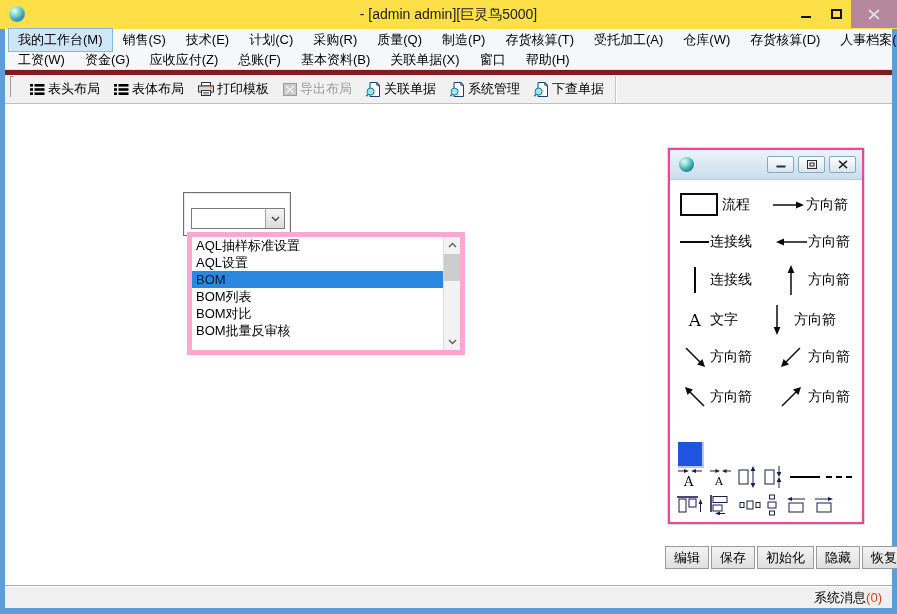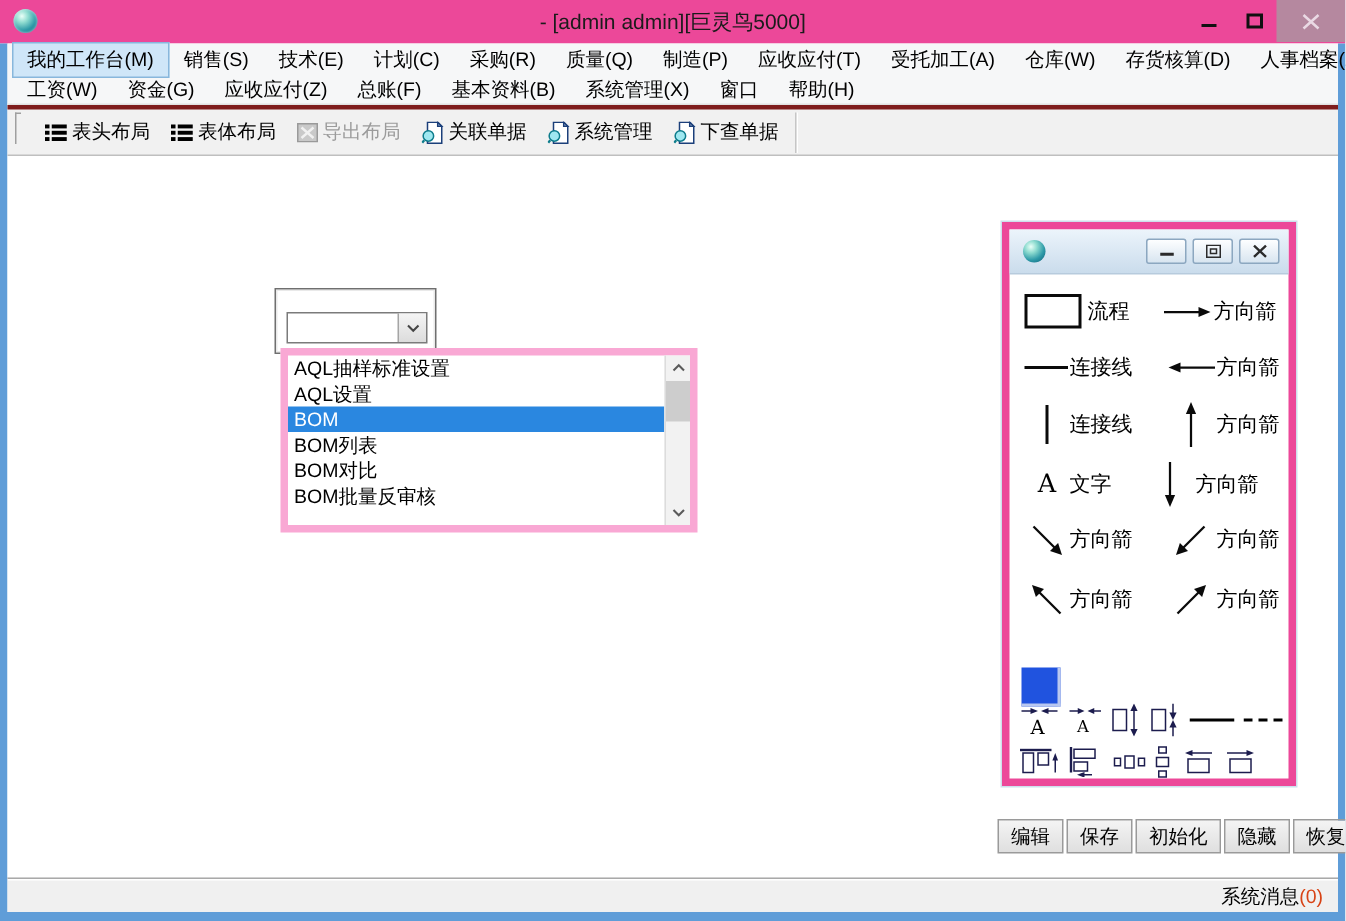--- a/index.html
+++ b/index.html
@@ -2,21 +2,21 @@
 <html><head>
 <meta charset="utf-8">
 <style>
   * { box-sizing: border-box; margin: 0; padding: 0; }
   html,body { margin:0; background:#e8e8e8; }
   body { font-family:"Liberation Sans","DejaVu Sans",sans-serif; }
 
   .window { position:relative; width:897px; height:614px; background:#fff; overflow:hidden; }
 
   
-  .titlebar { position:absolute; left:0; top:0; width:897px; height:29px; background:#ec4899; }
+  .titlebar { position:absolute; left:0; top:0; width:897px; height:29px; background:#fde047; }
   .frame-left  { position:absolute; left:0; top:29px; width:5px; height:579px; background:#5f9dd8; }
   .frame-right { position:absolute; left:892px; top:29px; width:5px; height:579px; background:#5f9dd8; }
   .frame-bottom{ position:absolute; left:0; top:608px; width:897px; height:6px; background:#5f9dd8; }
 
   .app-globe { position:absolute; left:9px; top:6px; width:16px; height:16px; border-radius:50%;
     background: radial-gradient(circle at 35% 30%, #eafff8 0%, #8fdcd0 28%, #2e9aa8 62%, #0c5a74 100%);
     box-shadow: inset 0 0 2px rgba(255,255,255,.7); }
   .title-text { position:absolute; left:0; top:0; width:897px; height:29px; line-height:28px;
     text-align:center; font-size:14px; color:#1b1b1b; }
   .win-controls { position:absolute; right:0; top:0; height:28px; display:flex; align-items:stretch; }
@@ -28,21 +28,21 @@
 
   
   .menubar { position:absolute; left:5px; top:29px; width:887px; height:41px; background:#f6f7f8; border-bottom:1px solid #e2e2e2; }
   .menu-row { display:flex; align-items:center; height:20px; padding-left:3px; }
   .menu-row:first-child { margin-top:1px; }
   .menu-item { padding:2px 9px; font-size:13px; color:#000; white-space:nowrap; border:1px solid transparent; }
   .menu-item.selected { background:#cfe6f8; border:1px solid #88b7dc; }
 
   
   .toolbar { position:absolute; left:5px; top:70px; width:887px; height:34px; background:#f1f1f1;
-    border-top:3px solid #7f1d1d; border-bottom:1px solid #bfbfbf; display:flex; align-items:center; padding-left:5px; }
+    border-top:5px solid #7f1d1d; border-bottom:1px solid #bfbfbf; display:flex; align-items:center; padding-left:5px; }
   .tb-grip { width:4px; height:21px; border-left:1px solid #9f9f9f; border-top:1px solid #9f9f9f; margin-right:9px; margin-bottom:6px; }
   .tb-btn { display:flex; align-items:center; gap:3px; padding:4px 7px; font-size:13px; color:#000; white-space:nowrap; }
   .tb-btn.disabled { color:#9b9b9b;justify-content:space-between; }
   .tb-sep { width:1px; height:27px; background:#c6c6c6; box-shadow:1px 0 0 #ffffff; margin-left:4px; }
   .tb-rest { flex:1; }
 
   
   .content { position:absolute; left:5px; top:104px; width:887px; height:481px; background:#fff; }
 
   
@@ -51,30 +51,30 @@
   .combo { position:absolute; left:7px; top:15px; width:94px; height:21px; border:1px solid #7b7b7b; background:#fff; display:flex; }
   .combo-value { flex:1; font-size:12px; line-height:19px; padding-left:3px; color:#000; }
   .combo-drop { width:19px; background:linear-gradient(#f4f4f4,#dcdcdc); border-left:1px solid #a5a5a5;
     display:flex; align-items:center; justify-content:center; }
 
   
   .dropdown { position:absolute; left:182px; top:128px; width:278px; height:123px; background:#fff;
     border:5px solid #f9a8d4; z-index:5; display:flex; }
   .dd-items { flex:1; overflow:hidden; }
   .dd-item { height:17px; line-height:17px; font-size:13px; color:#000; padding-left:4px; white-space:nowrap; }
-  .dd-item.selected { background:#2a87e0; color:#ffffff; }
+  .dd-item.selected { background:#2a87e0; color:#0f172a; }
   .dd-scroll { width:17px; background:#f2f2f2; border-left:1px solid #dcdcdc; position:relative; }
   .dd-arrow { position:absolute; left:0; width:16px; height:16px; display:flex; align-items:center; justify-content:center; }
   .dd-arrow.up { top:0; }
   .dd-arrow.down { bottom:0; }
   .dd-thumb { position:absolute; left:0; top:17px; width:16px; height:27px; background:#cdcdcd; }
 
   
   .toolbox { position:absolute; left:663px; top:44px; width:196px; height:376px; background:#fff;
-    border:5px solid #ec4899; box-shadow:0 0 0 1px #cedfec; z-index:3; }
+    border:2px solid #ec4899; box-shadow:0 0 0 1px #cedfec; z-index:3; }
   .tbx-title { position:absolute; left:0; top:0; width:100%; height:30px;
     background:linear-gradient(#ecf4fb,#cadcec); border-bottom:1px solid #b7cbdd; }
   .tbx-globe { position:absolute; left:9px; top:7px; width:15px; height:15px; border-radius:50%;
     background: radial-gradient(circle at 35% 30%, #eafff8 0%, #8fdcd0 28%, #2e9aa8 62%, #0c5a74 100%); }
   .tbx-btns { position:absolute; right:6px; top:6px; display:flex; gap:4px; }
   .tbx-btn { width:27px; height:17px; border:1px solid #8ca7c0; border-radius:2px;
     background:linear-gradient(#fdfeff,#d8e5f0); display:flex; align-items:center; justify-content:center; }
 
   .tool-row { position:absolute; display:flex; align-items:center; }
   .tool-item { display:flex; align-items:center; }
@@ -133,34 +133,34 @@
 
   <div class="menubar">
     <div class="menu-row">
       <div class="menu-item selected">我的工作台(M)</div>
       <div class="menu-item">销售(S)</div>
       <div class="menu-item">技术(E)</div>
       <div class="menu-item">计划(C)</div>
       <div class="menu-item">采购(R)</div>
       <div class="menu-item">质量(Q)</div>
       <div class="menu-item">制造(P)</div>
-      <div class="menu-item">应收应付(T)</div>
+      <div class="menu-item">存货核算(T)</div>
       <div class="menu-item">受托加工(A)</div>
       <div class="menu-item">仓库(W)</div>
       <div class="menu-item">存货核算(D)</div>
       <div class="menu-item">人事档案(Z)</div>
 
     </div>
     <div class="menu-row">
       <div class="menu-item">工资(W)</div>
       <div class="menu-item">资金(G)</div>
       <div class="menu-item">应收应付(Z)</div>
       <div class="menu-item">总账(F)</div>
       <div class="menu-item">基本资料(B)</div>
-      <div class="menu-item">系统管理(X)</div>
+      <div class="menu-item">关联单据(X)</div>
       <div class="menu-item">窗口</div>
       <div class="menu-item">帮助(H)</div>
     </div>
   </div>
 
   <div class="toolbar">
     <div class="tb-grip"></div>
 
     <div class="tb-btn">
       <svg width="15" height="13">
@@ -179,20 +179,31 @@
         <rect x="0" y="1" width="3" height="2.6" fill="#000"></rect>
           <rect x="4.5" y="1" width="10" height="2.6" fill="#000"></rect>
         <rect x="0" y="5.2" width="3" height="2.6" fill="#000"></rect>
           <rect x="4.5" y="5.2" width="10" height="2.6" fill="#000"></rect>
         <rect x="0" y="9.4" width="3" height="2.6" fill="#000"></rect>
           <rect x="4.5" y="9.4" width="10" height="2.6" fill="#000"></rect>
       </svg>
       <span>表体布局</span>
     </div>
 
+    <div class="tb-btn">
+      <svg width="16" height="14" viewBox="0 0 16 14">
+        <rect x="3.5" y="0.5" width="9" height="3.5" fill="#fff" stroke="#333"></rect>
+        <rect x="0.5" y="4" width="15" height="6" fill="#d9d9d9" stroke="#333"></rect>
+        <circle cx="12.8" cy="6" r="1" fill="#e0b322"></circle>
+        <rect x="3.5" y="8.5" width="9" height="5" fill="#fff" stroke="#333"></rect>
+        <line x1="5" y1="10.5" x2="11" y2="10.5" stroke="#777"></line>
+        <line x1="5" y1="12" x2="11" y2="12" stroke="#777"></line>
+      </svg>
+      <span>打印模板</span>
+    </div>
 
     <div class="tb-btn disabled">
       <svg width="14" height="13">
         <rect x="0.5" y="0.5" width="13" height="12" fill="#c9c9c9" stroke="#9a9a9a"></rect>
         <path d="M3 3 L11 10 M11 3 L3 10" stroke="#f1f1f1" stroke-width="1.6" fill="none"></path>
       </svg>
       <span>导出布局</span>
     </div>
 
     <div class="tb-btn">

